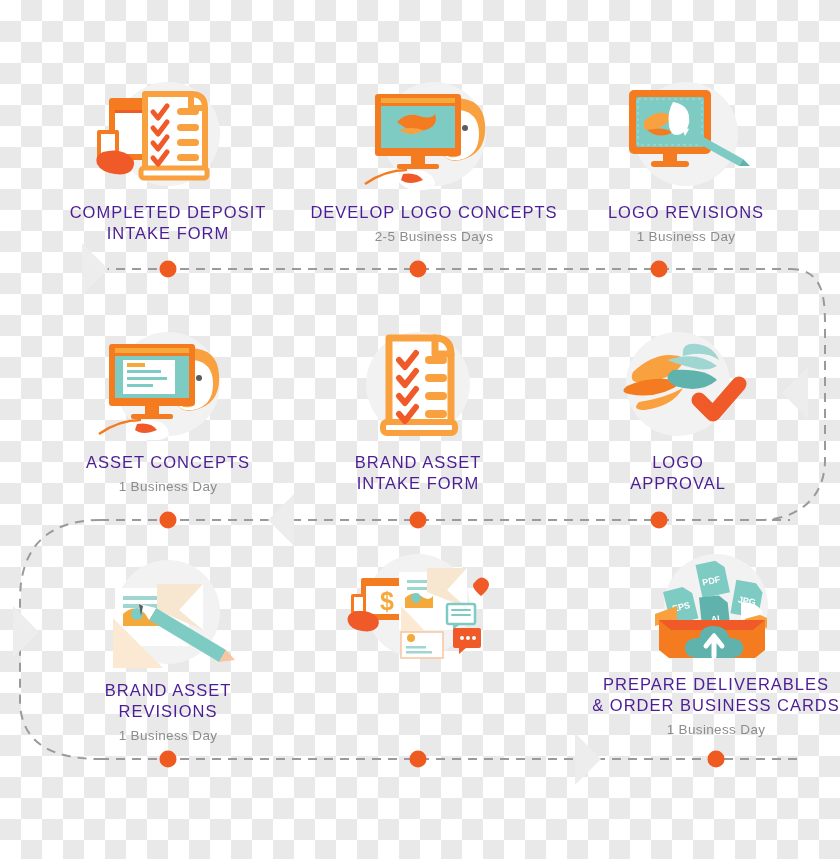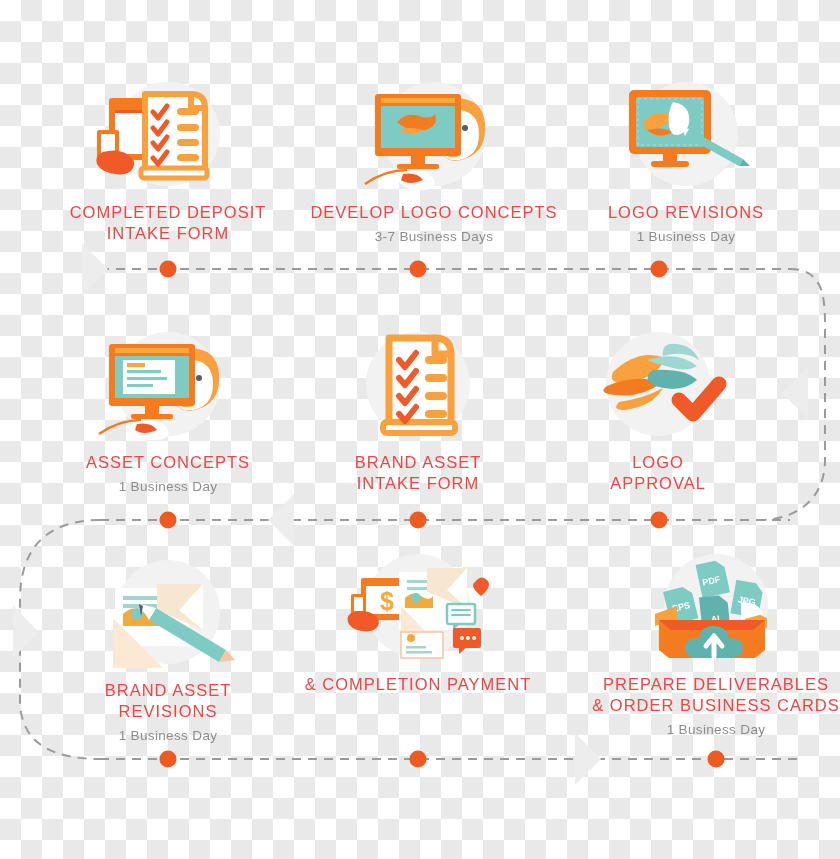--- a/index.html
+++ b/index.html
@@ -35,21 +35,21 @@
     position:relative;height:112px;display:flex;align-items:flex-end;justify-content:center;
   }
   .blob{
     position:absolute;left:50%;top:50%;transform:translate(-50%,-50%);
     width:104px;height:104px;border-radius:50%;background:#f2f2f2;
   }
   .icon{position:relative;width:150px;height:110px;}
   .icon svg{position:absolute;left:0;top:0;}
 
   .label{
-    margin-top:12px;color:#ef4444;
+    margin-top:12px;color:#4c1d95;
     font-size:16.5px;letter-spacing:1.0px;line-height:21px;
     text-transform:uppercase;font-weight:400;
   }
   .sub{
     margin-top:5px;color:#8c8c8c;font-size:13.5px;letter-spacing:0.35px;line-height:17px;
   }
 </style>
 </head>
 <body>
 
@@ -139,21 +139,21 @@
           <rect x="38" y="84" width="42" height="5" rx="2" fill="#f47b20"></rect>
           <path d="M6 104 q20 -14 42 -14" fill="none" stroke="#f47b20" stroke-width="2.5"></path>
           <path d="M44 92 q22 -6 30 6 q6 10 -8 12 q-18 2 -26 -8 q-4 -6 4 -10z" fill="#ffffff"></path>
           <path d="M44 94 q14 -2 20 6 q-14 6 -22 0z" fill="#f05a28"></path>
         </svg>
       </div>
     </div>
     <div class="label">
       <div>DEVELOP LOGO CONCEPTS</div>
     </div>
-    <div class="sub">3-7 Business Days</div>
+    <div class="sub">2-5 Business Days</div>
   </div>
 
   <div class="node" style="left:536px;top:78px;width:300px;">
     <div class="icon-wrap">
       <div class="blob"></div>
       <div class="icon">
         <svg width="150" height="110" viewBox="0 0 150 110">
           <rect x="18" y="10" width="82" height="64" rx="5" fill="#f47b20"></rect>
           <rect x="25" y="17" width="68" height="50" rx="2" fill="#7ecbc4"></rect>
           <rect x="27" y="19" width="64" height="46" fill="none" stroke="#a9ded9" stroke-width="1" stroke-dasharray="3 3"></rect>
@@ -230,21 +230,21 @@
         </svg>
       </div>
     </div>
     <div class="label">
       <div>BRAND ASSET</div>
       <div>INTAKE FORM</div>
     </div>
     <div class="sub"></div>
   </div>
 
-  <div class="node" style="left:508px;top:328px;width:300px;">
+  <div class="node" style="left:528px;top:328px;width:300px;">
     <div class="icon-wrap">
       <div class="blob"></div>
       <div class="icon">
         <svg width="150" height="110" viewBox="0 0 150 110">
           <path d="M30 42 q26 -24 52 -14 q-6 18 -34 24 q-24 4 -18 -10z" fill="#f9a03f"></path>
           <path d="M24 56 q28 -12 56 -4 q-24 18 -54 12 q-10 -2 -2 -8z" fill="#f47b20"></path>
           <path d="M36 72 q26 -4 44 -14 q-10 18 -38 22 q-14 0 -6 -8z" fill="#f9a03f"></path>
           <path d="M64 30 q30 -10 50 6 q-10 6 -24 2 q-16 -4 -26 -8z" fill="#9fd6d2"></path>
           <path d="M70 40 q32 -2 44 10 q-16 14 -42 6 q-14 -8 -2 -16z" fill="#5fb3ac"></path>
           <path d="M80 26 q22 -6 36 4 q-6 -14 -22 -16 q-16 -2 -14 12z" fill="#9fd6d2"></path>
@@ -328,21 +328,20 @@
           <g fill="#ffffff">
             <circle cx="119" cy="86" r="2"></circle>
               <circle cx="125" cy="86" r="2"></circle>
               <circle cx="131" cy="86" r="2"></circle>
           </g>
           <path d="M132 30 q6 -8 12 -2 q6 6 -6 16 q-12 -10 -6 -14z" fill="#f05a28"></path>
         </svg>
       </div>
     </div>
     <div class="label">
-      <div>&amp; COMPLETION PAYMENT</div>
     </div>
     <div class="sub"></div>
   </div>
 
   <div class="node" style="left:566px;top:550px;width:300px;">
     <div class="icon-wrap">
       <div class="blob"></div>
       <div class="icon">
         <svg width="150" height="110" viewBox="0 0 150 110">
 

